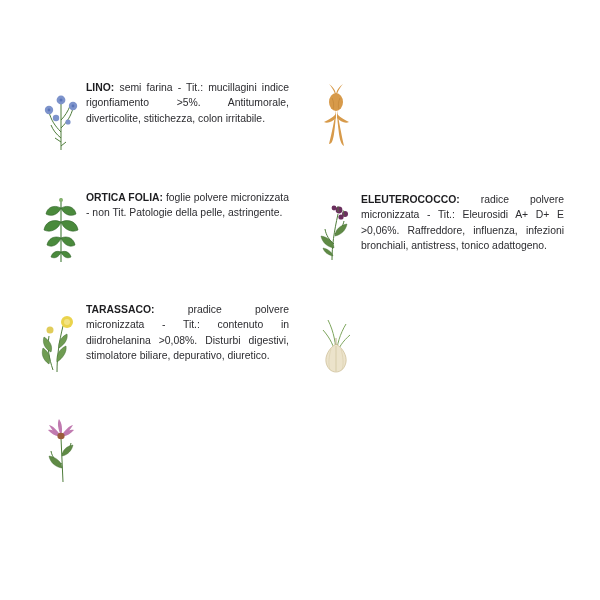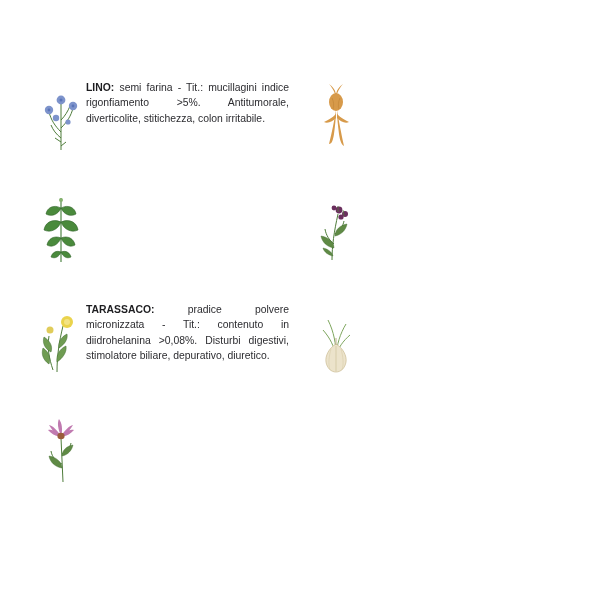--- a/index.html
+++ b/index.html
@@ -122,20 +122,23 @@
               <path d="M24 48 C17 45 11 49 10 55 C15 58 21 55 24 48 Z"></path>
               <path d="M24 48 C31 45 37 49 38 55 C33 58 27 55 24 48 Z"></path>
               <path d="M24 62 C19 60 15 63 14 67 C18 69 22 67 24 62 Z"></path>
               <path d="M24 62 C29 60 33 63 34 67 C30 69 26 67 24 62 Z"></path>
             </g>
             <g fill="#86b36f">
               <circle cx="24" cy="10" r="2"></circle>
             </g>
           </svg>
         </div>
+        <div class="entry-text">
+          <span class="name">ORTICA FOLIA:</span><span> foglie polvere micronizzata - non Tit. Patologie della pelle, astringente.</span>
+        </div>
       </div>
 
       <div class="entry">
         <div class="icon-box">
           <svg width="48" height="74" viewBox="0 0 48 74">
             <g stroke="#4e7c3a" stroke-width="1" fill="none">
               <path d="M20 70 C20 54 22 40 26 24"></path>
               <path d="M16 68 C12 56 10 46 12 34"></path>
             </g>
             <g fill="#6f9c52" stroke="#3f6b2e" stroke-width="0.5">
@@ -222,20 +225,23 @@
               <circle cx="33" cy="22" r="3"></circle>
               <circle cx="29" cy="25" r="2.6"></circle>
               <circle cx="22" cy="16" r="2.4"></circle>
             </g>
             <g stroke="#4e7c3a" stroke-width="0.7" fill="none">
               <path d="M26 20 L26 14"></path>
                 <path d="M32 24 L31 18"></path>
             </g>
           </svg>
         </div>
+        <div class="entry-text">
+          <span class="name">ELEUTEROCOCCO:</span><span> radice polvere micronizzata - Tit.: Eleurosidi A+ D+ E &gt;0,06%. Raffreddore, influenza, infezioni bronchiali, antistress, tonico adattogeno.</span>
+        </div>
       </div>
 
       <div class="entry">
         <div class="icon-box">
           <svg width="48" height="74" viewBox="0 0 48 74">
             <g stroke="#7ea65e" stroke-width="1" fill="none">
               <path d="M24 52 C24 40 22 28 16 16"></path>
               <path d="M24 52 C25 40 28 30 34 20"></path>
               <path d="M24 52 C22 42 18 34 11 26"></path>
               <path d="M24 52 C26 44 31 37 38 31"></path>

